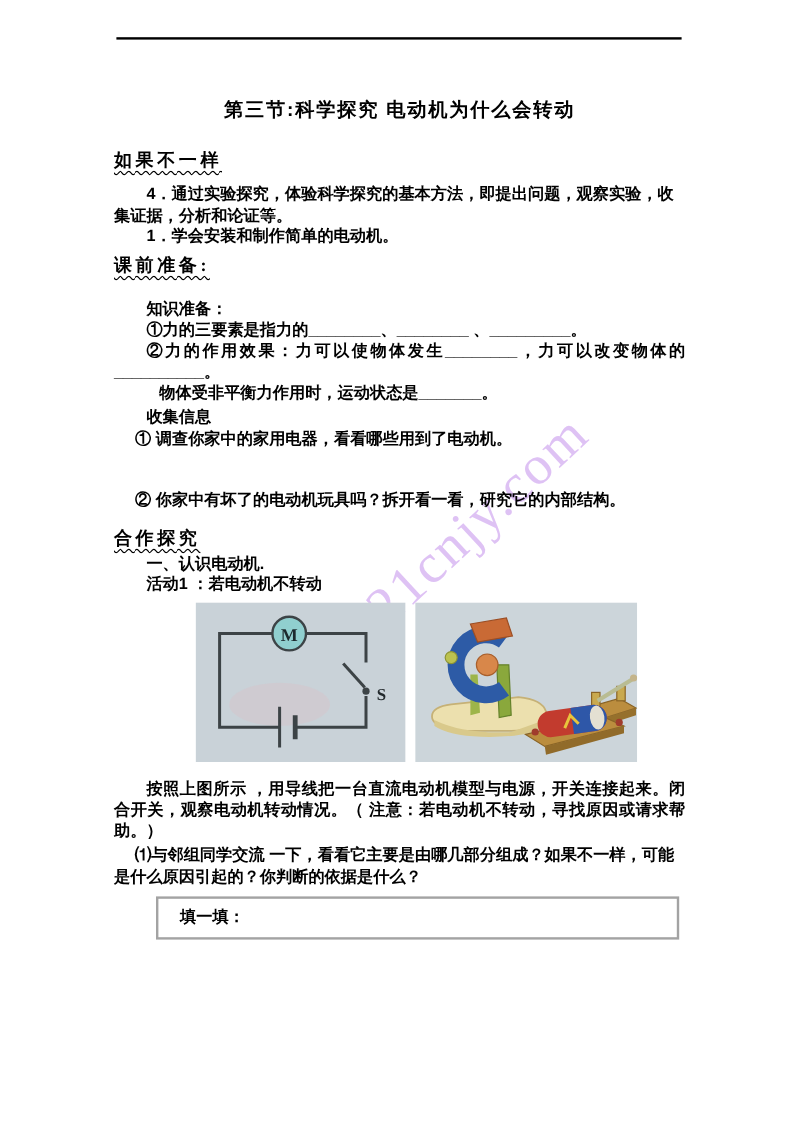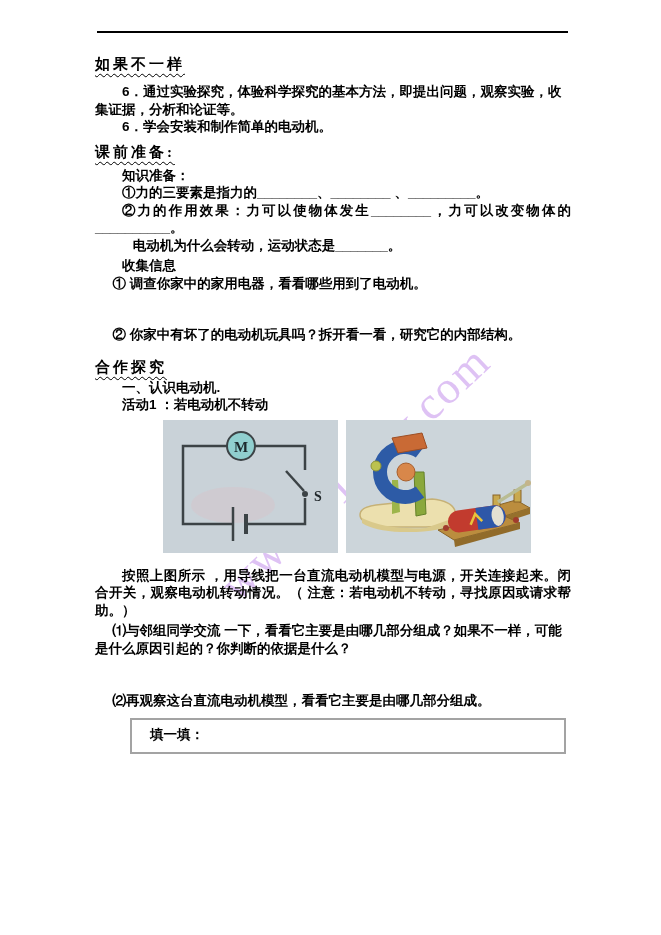--- a/index.html
+++ b/index.html
@@ -32,21 +32,21 @@
   .h-explore { margin-top:14px; }
   p { margin:0; font-size:13.5px; line-height:17.5px; }
   .ind2   { text-indent:2em; }
   .ind28  { text-indent:2.8em; }
   .ind13  { text-indent:1.3em; }
   .lbl2   { margin-left:2em; }
   .justify{ text-align:justify; }
   .gap34  { margin-top:34px; }
   .gap14  { margin-top:14px; }
   .gap35  { margin-top:35px; }
-  .mt6    { margin-top:6px; }
+  .mt6    { margin-top:18px; }
   .mt10   { margin-top:10px; }
   .mt3    { margin-top:3px; }
   .figures { display:flex; gap:8px; margin:6px 0 0 68px; }
   .fig { display:block; }
   .fill-box {
     margin:8px 17px 0 35px; width:414px; border:2px solid #a3a3a3;
     padding:6px 0 8px 18px;
   }
   .fill-box p { font-size:13.5px; line-height:18px; }
   .fill-line { text-indent:1em; }
@@ -55,34 +55,35 @@
 <body>
 
 <div class="page">
 
   <div class="watermark">www.21cnjy.com</div>
 
   <div class="content">
 
     <div class="top-rule"></div>
 
+    <h1 class="doc-title">第三节:科学探究 电动机为什么会转动</h1>
 
     <div class="h-goals">
       <span class="wavy">如果不一样</span>
     </div>
-    <p class="ind2 mt10">6．通过实验探究，体验科学探究的基本方法，即提出问题，观察实验，收集证据，分析和论证等。</p>
-    <p class="ind2">6．学会安装和制作简单的电动机。</p>
+    <p class="ind2 mt10">4．通过实验探究，体验科学探究的基本方法，即提出问题，观察实验，收集证据，分析和论证等。</p>
+    <p class="ind2">1．学会安装和制作简单的电动机。</p>
 
     <div class="h-prep">
       <span class="wavy">课前准备:</span>
     </div>
     <p class="lbl2 mt6">知识准备：</p>
     <p class="ind2">①力的三要素是指力的________、________ 、_________。</p>
     <p class="ind2 justify">②力的作用效果：力可以使物体发生________，力可以改变物体的__________。</p>
-    <p class="ind28">电动机为什么会转动，运动状态是_______。</p>
+    <p class="ind28">物体受非平衡力作用时，运动状态是_______。</p>
     <p class="lbl2 mt3">收集信息</p>
     <p class="ind13">① 调查你家中的家用电器，看看哪些用到了电动机。</p>
     <p class="ind13 gap34">② 你家中有坏了的电动机玩具吗？拆开看一看，研究它的内部结构。</p>
 
     <div class="h-explore">
       <span class="wavy">合作探究</span>
     </div>
     <p class="ind2 mt3">一、认识电动机.</p>
     <p class="ind2">活动1 ：若电动机不转动</p>
 
@@ -132,20 +133,19 @@
           <rect x="102" y="88" width="58" height="22" rx="11" fill="#c23b2e"></rect>
           <path d="M131 88 H149 A11 11 0 0 1 149 110 H131 Z" fill="#2e57a8"></path>
           <ellipse cx="152" cy="99" rx="6" ry="10" fill="#e4e0d2"></ellipse>
           <path d="M124 104 L130 94 L136 102" stroke="#e8c43c" stroke-width="2.5" fill="none"></path>
         </g>
       </svg>
     </div>
 
     <p class="ind2 gap14 justify">按照上图所示 ，用导线把一台直流电动机模型与电源，开关连接起来。闭合开关，观察电动机转动情况。（ 注意：若电动机不转动，寻找原因或请求帮助。）</p>
     <p class="ind13 mt3">⑴与邻组同学交流 一下，看看它主要是由哪几部分组成？如果不一样，可能是什么原因引起的？你判断的依据是什么？</p>
-    <p class="ind13 gap35">⑵再观察这台直流电动机模型，看看它主要是由哪几部分组成。</p>
 
     <div class="fill-box">
       <p>填一填：</p>
     </div>
 
   </div>
 </div>
 
 </body></html>

